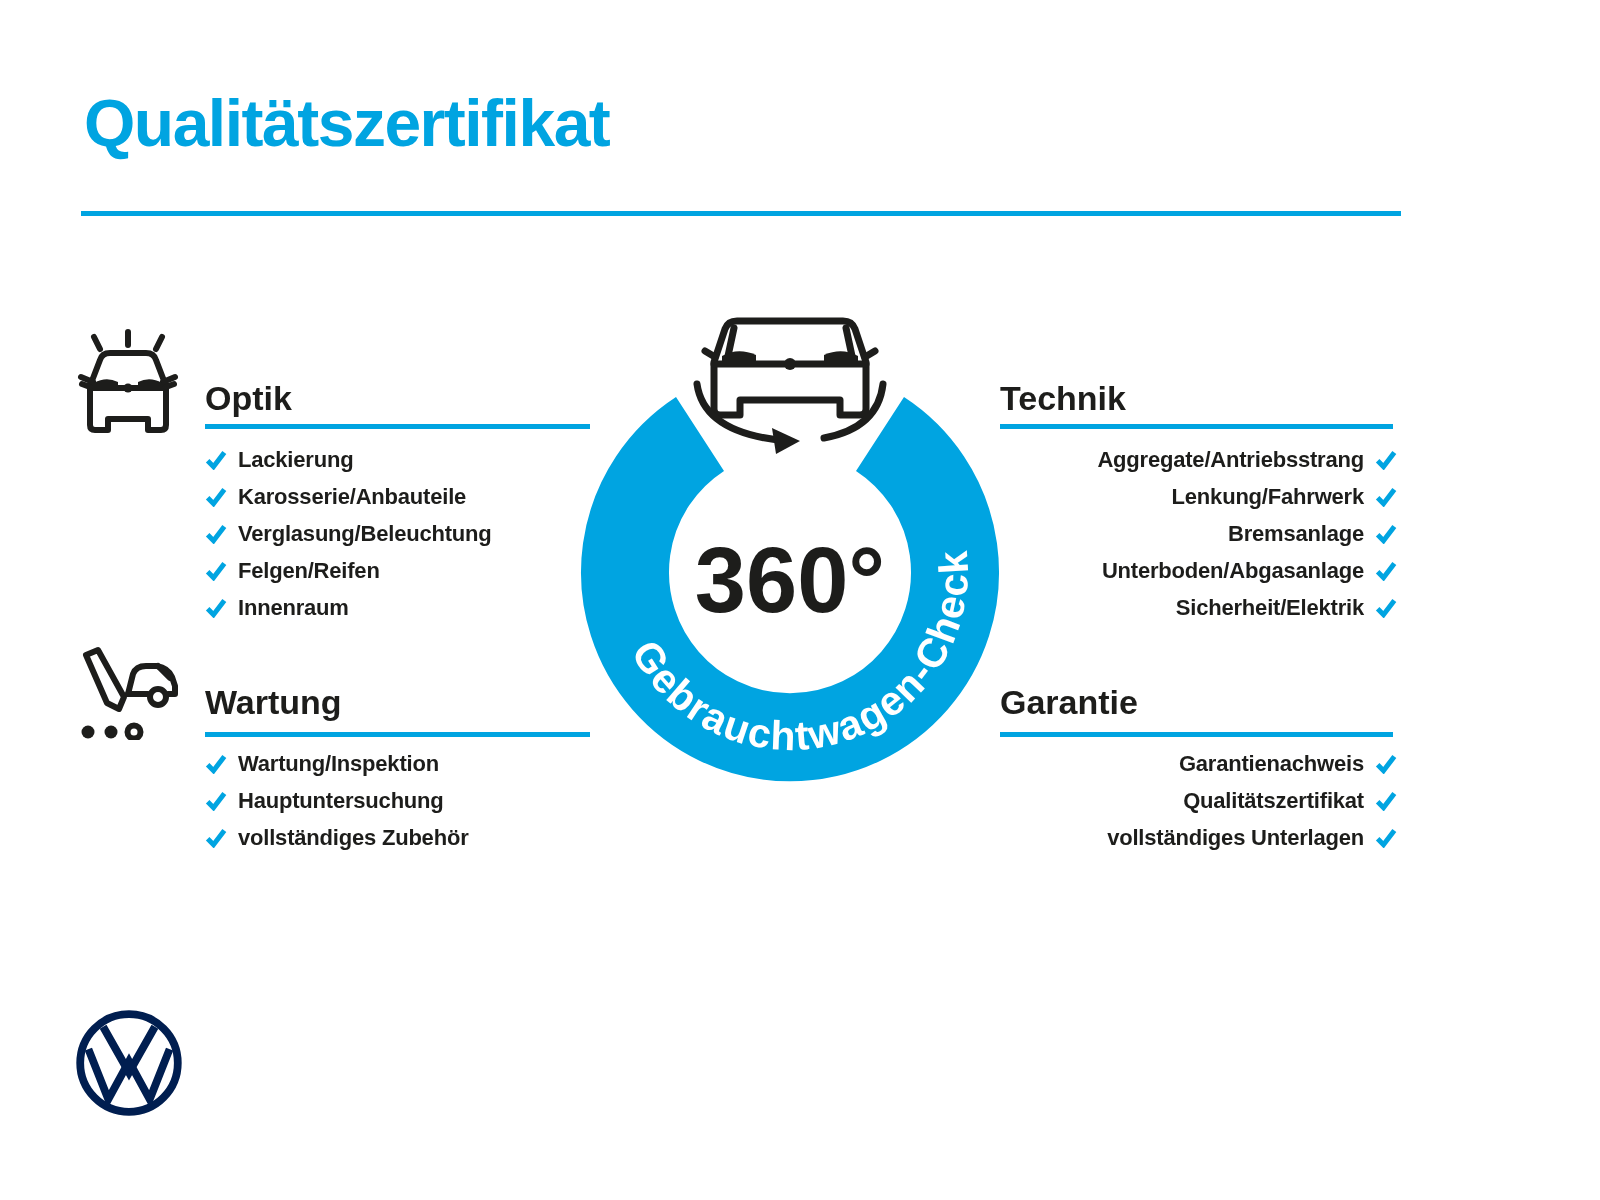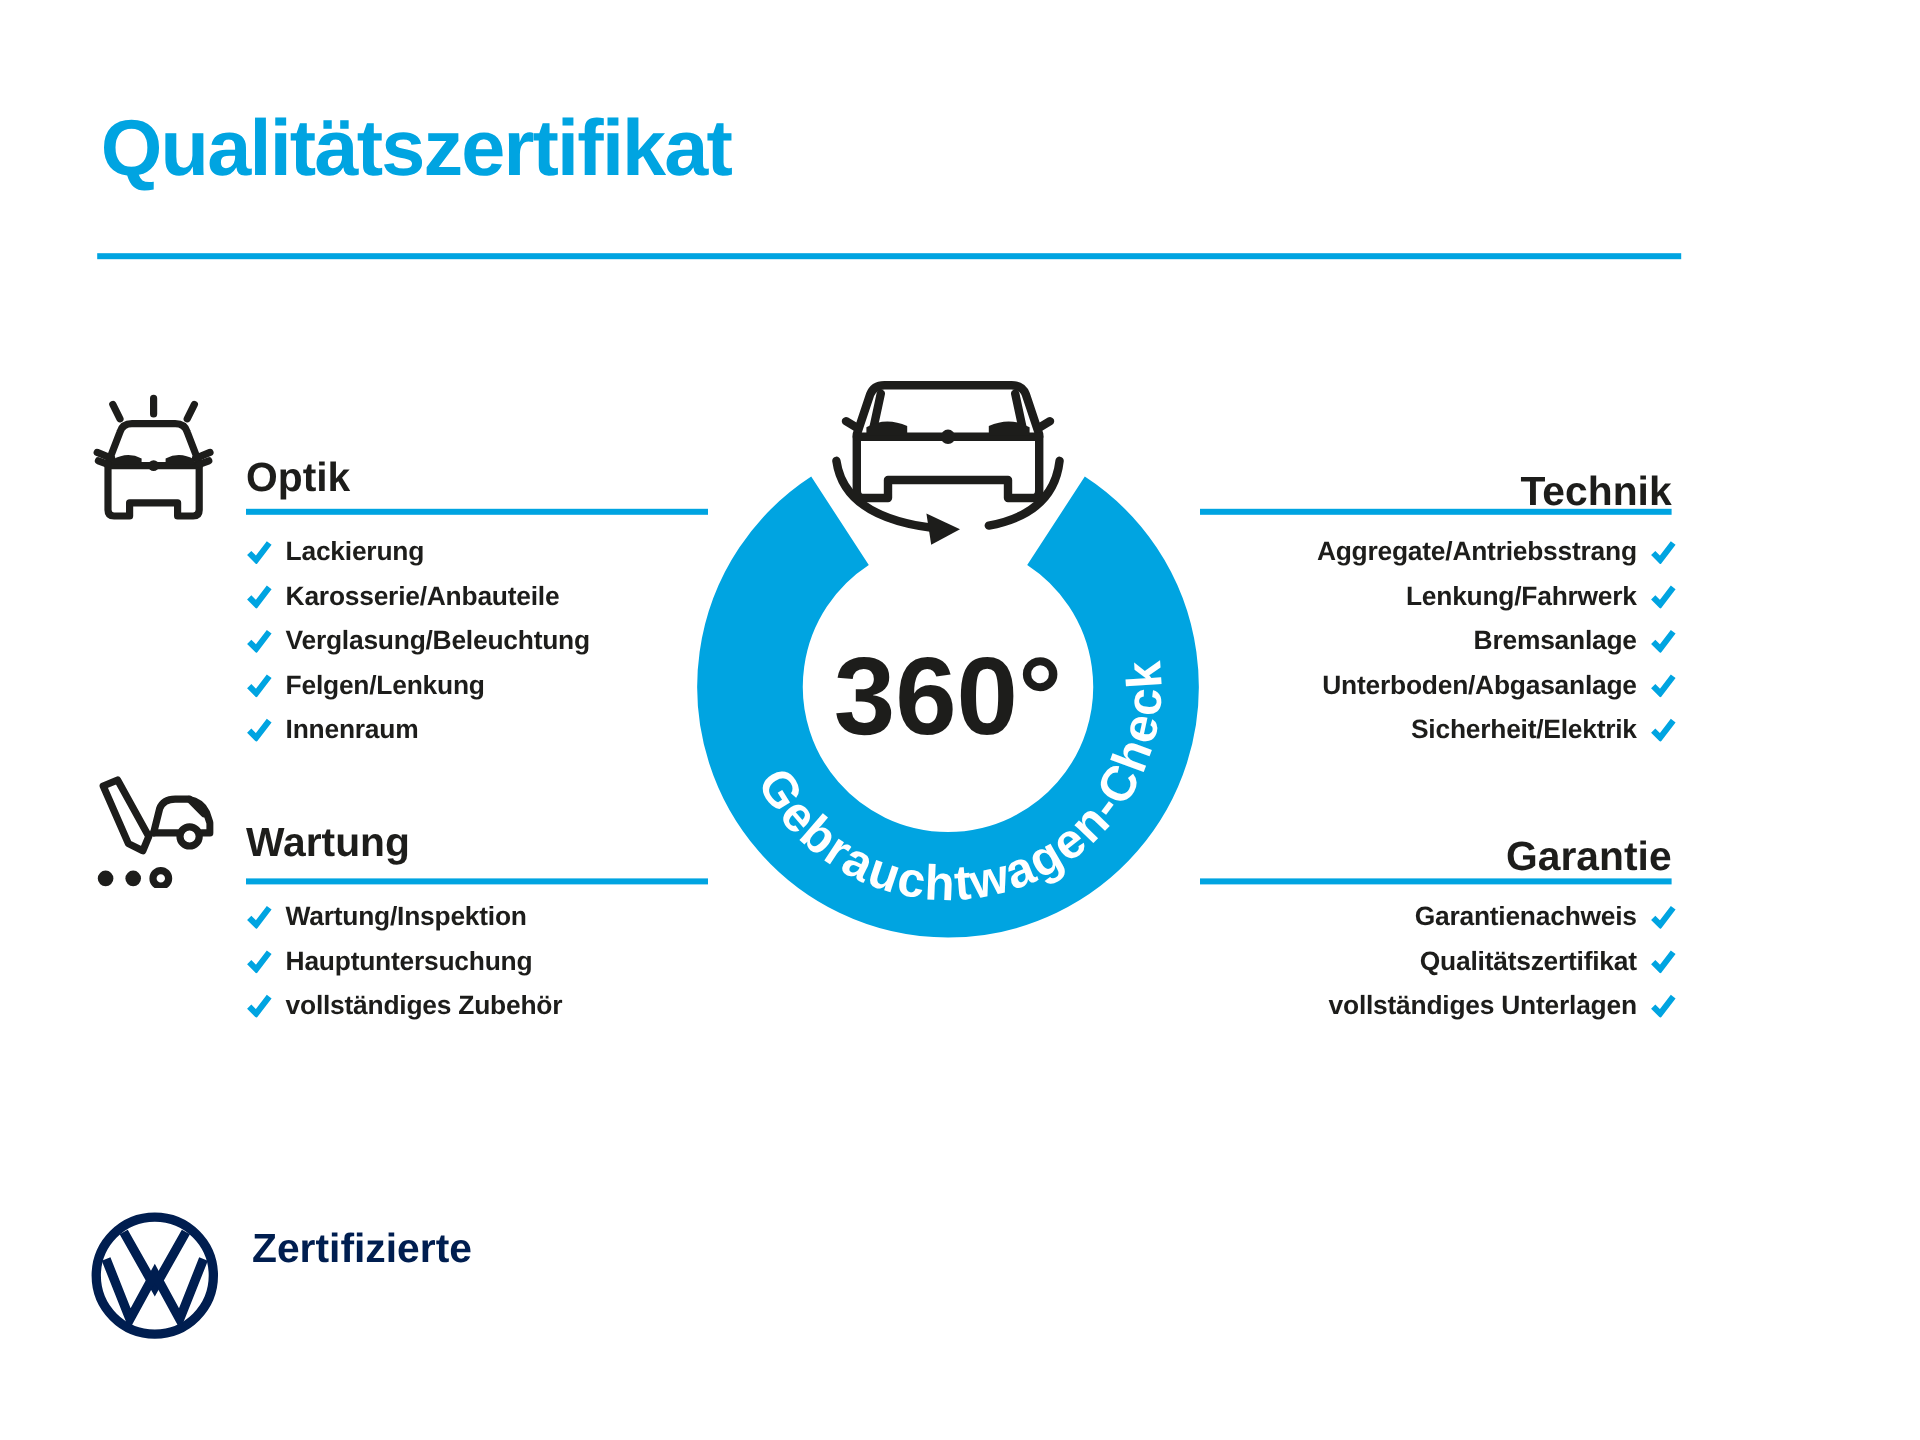--- a/index.html
+++ b/index.html
@@ -13,21 +13,21 @@
     font-family:"Liberation Sans",sans-serif;color:var(--ink);overflow:hidden;
   }
   .abs{position:absolute;}
   #page-title{
     left:84px;top:88px;font-size:66px;font-weight:bold;color:var(--accent);
     letter-spacing:-1.5px;line-height:70px;white-space:nowrap;
   }
   .rule{background:var(--accent);height:5px;}
   #top-rule{left:81px;top:211px;width:1467px;}
   .section-title{font-size:34px;font-weight:bold;color:var(--ink);line-height:40px;white-space:nowrap;}
-  .right-align{text-align:right;margin-top:12px;}
+  .right-align{}
   .list{display:flex;flex-direction:column;}
   .item{height:37px;display:flex;align-items:center;gap:11px;font-size:22px;font-weight:bold;color:var(--ink);letter-spacing:-0.2px;white-space:nowrap;}
   .item.r{justify-content:flex-end;}
   .chk{width:22px;height:20px;flex:0 0 auto;}
   .chk polyline{fill:none;stroke:var(--accent);stroke-width:6;}
   .lineart{stroke:var(--ink);fill:none;stroke-width:6;stroke-linecap:round;stroke-linejoin:round;}
   .fillink{fill:var(--ink);stroke:none;}
   .ringarc{stroke:var(--accent);fill:none;stroke-width:88;}
   .ringtext{fill:#ffffff;font-size:41px;font-weight:bold;letter-spacing:1.5px;font-family:"Liberation Sans",sans-serif;}
   .degrees{fill:var(--ink);font-size:92px;font-weight:bold;font-family:"Liberation Sans",sans-serif;}
@@ -72,21 +72,21 @@
     <div class="item">
       <svg class="chk" viewBox="0 0 26 24">
           <polyline points="3,13 10,20 23,3"></polyline>
         </svg>
       <span>Verglasung/Beleuchtung</span>
       </div>
     <div class="item">
       <svg class="chk" viewBox="0 0 26 24">
           <polyline points="3,13 10,20 23,3"></polyline>
         </svg>
-      <span>Felgen/Lenkung</span>
+      <span>Felgen/Reifen</span>
       </div>
     <div class="item">
       <svg class="chk" viewBox="0 0 26 24">
           <polyline points="3,13 10,20 23,3"></polyline>
         </svg>
       <span>Innenraum</span>
       </div>
   </div>
 
   <svg class="abs" style="left:78px;top:646px" width="100" height="94" viewBox="0 0 100 94">
@@ -220,16 +220,15 @@
       <path d="M800,441 L772,428 L776,454 Z" fill="#1d1d1b"></path>
     </g>
   </svg>
 
   <svg class="abs" style="left:72px;top:1006px" width="114" height="114" viewBox="0 0 132 132">
     <circle class="vwline" cx="66" cy="66" r="56.5"></circle>
     <polyline class="vwline" points="36,24 66,77 96,24"></polyline>
     <polyline class="vwline" points="19,50 42,108 66,64 90,108 113,50"></polyline>
   </svg>
   <div class="abs" style="left:210px;top:1022px">
-    <div class="brand-text">Zertifizierte</div>
   </div>
 
 </div>
 
 </body></html>

